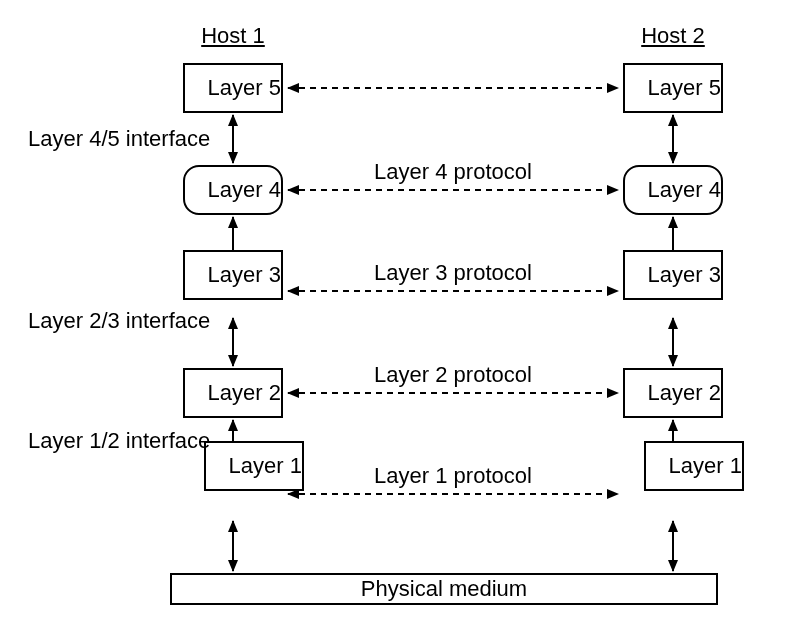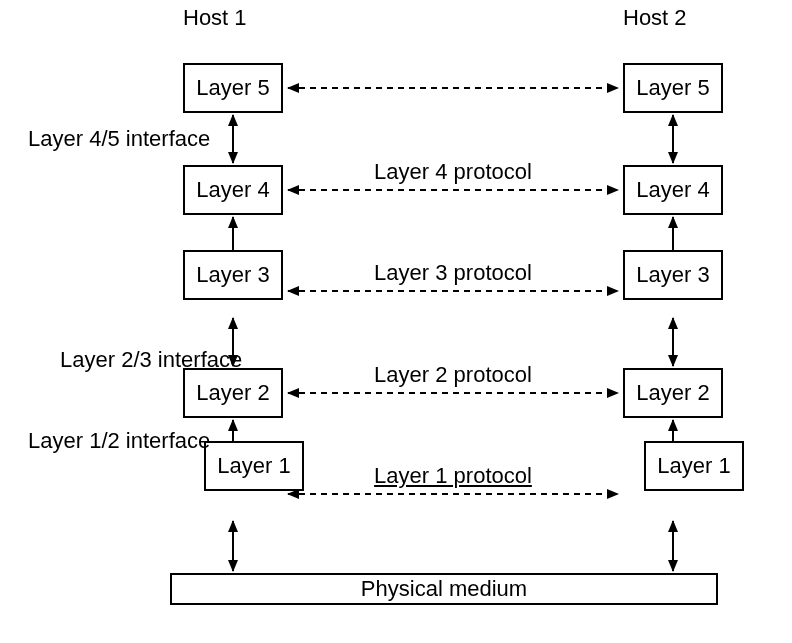--- a/index.html
+++ b/index.html
@@ -19,59 +19,60 @@
   .arrows line.dashed { stroke-dasharray: 6 5; }
 
   .box {
     position: absolute;
     border: 2px solid #000000;
     background: #ffffff;
     display: flex;
     align-items: center;
     justify-content: center;
   }
-  .stackbox { width: 100px; height: 50px; }
+  .stackbox { width: 100px; height: 50px; justify-content: flex-end; }
   .h1col { left: 183px; }
   .h2col { left: 623px; }
   .r1 { top: 63px; }
-  .r2 { top: 165px; }
+  .r2 { top: 165px; border-radius: 16px; }
   .r3 { top: 250px; }
   .r4 { top: 368px; }
   .r5 { top: 441px; margin-left: 21px; }
 
   .host-title {
     position: absolute;
-    top: 5px;
+    top: 23px;
     width: 100px;
-    text-align: left;
+    text-align: center;
     line-height: 26px;
+    text-decoration: underline;
   }
 
   .plabel {
     position: absolute;
     left: 303px;
     width: 300px;
     text-align: center;
     line-height: 26px;
   }
   .p1 { top: 57px; }
   .p2 { top: 159px; }
   .p3 { top: 260px; }
   .p4 { top: 362px; }
-  .p5 { top: 463px; text-decoration: underline; }
+  .p5 { top: 463px; }
 
   .ilabel {
     position: absolute;
     left: 28px;
     line-height: 26px;
     white-space: nowrap;
   }
   .i1 { top: 126px; }
   .i2 { top: 227px; }
-  .i3 { top: 347px; margin-left: 32px; }
+  .i3 { top: 308px; }
   .i4 { top: 428px; }
 
   .medium {
     left: 170px;
     top: 573px;
     width: 548px;
     height: 32px;
   }
 </style>
 </head>

